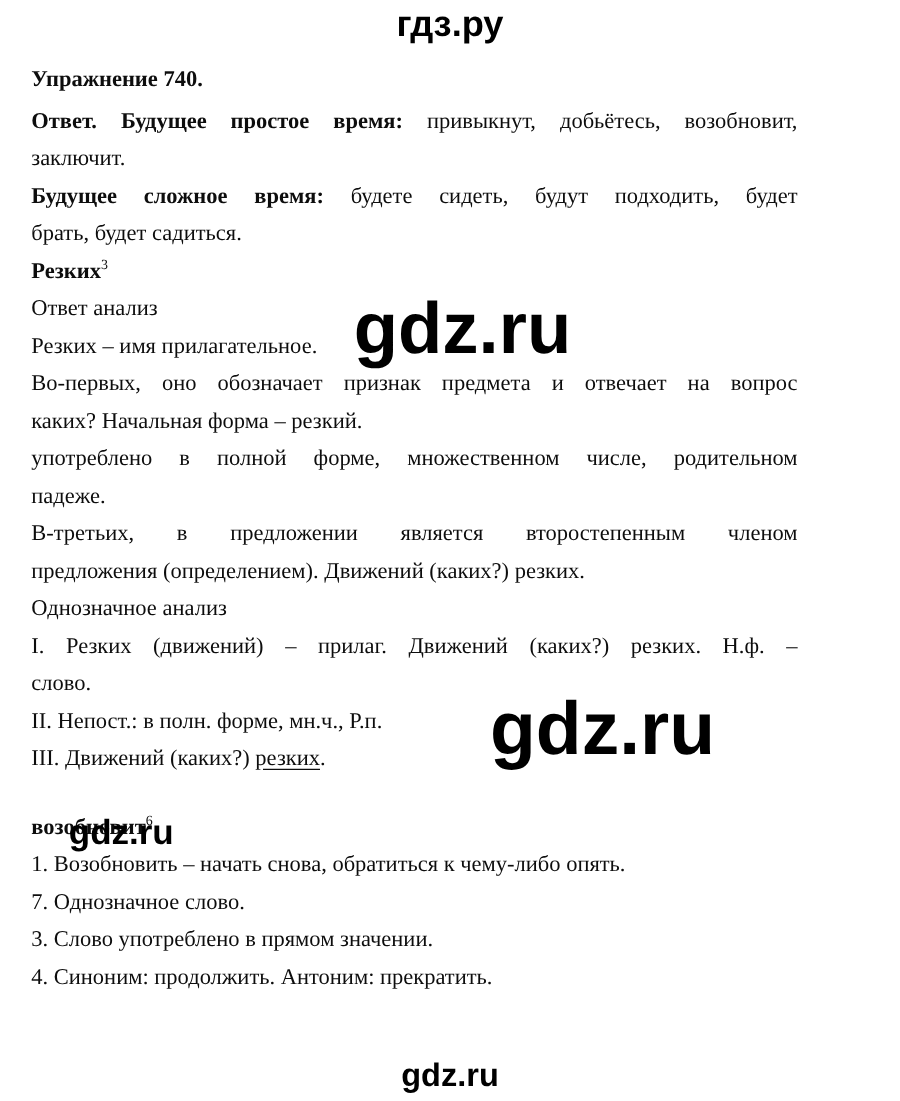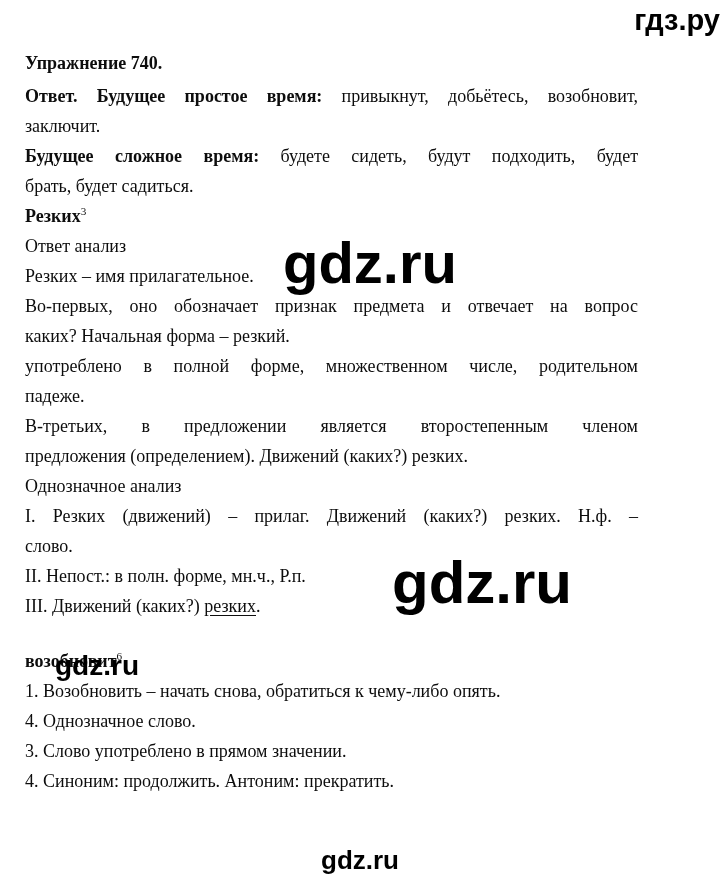--- a/index.html
+++ b/index.html
@@ -8,21 +8,21 @@
     width: 720px;
     height: 881px;
     background: #ffffff;
     overflow: hidden;
     font-family: "Liberation Serif", serif;
     color: #0d0d0d;
   }
   
   .doc-header {
     position: absolute; top: 5px; left: 0; right: 0;
-    text-align: right;
+    text-align: center;
     font-family: "Liberation Sans", sans-serif;
     font-weight: bold; font-size: 29px; line-height: 30px;
     color: #000;
   }
   .doc-footer {
     position: absolute; top: 846px; left: 0; right: 0;
     text-align: center;
     font-family: "Liberation Sans", sans-serif;
     font-weight: bold; font-size: 26px; line-height: 28px;
     color: #000;
@@ -103,21 +103,21 @@
       <div class="block blk-written-analysis-iii">
         <div class="line"><span class="">III. Движений (каких?) </span><span class="seg-u">резких</span><span class="">.</span></div>
       </div>
       <div class="block blk-word-vozobnovit-title">
         <div class="line"><span class="seg-b ">возобновит</span><sup class="seg-sup seg-b ">6</sup></div>
       </div>
       <div class="block blk-lexical-point-1">
         <div class="line"><span class="">1. Возобновить – начать снова, обратиться к чему-либо опять.</span></div>
       </div>
       <div class="block blk-lexical-point-2">
-        <div class="line"><span class="">4. Однозначное слово.</span></div>
+        <div class="line"><span class="">7. Однозначное слово.</span></div>
       </div>
       <div class="block blk-lexical-point-3">
         <div class="line"><span class="">3. Слово употреблено в прямом значении.</span></div>
       </div>
       <div class="block blk-lexical-point-4">
         <div class="line"><span class="">4. Синоним: продолжить. Антоним: прекратить.</span></div>
       </div>
     </div>
 
   <div class="wm wm-large-1">gdz.ru</div>

